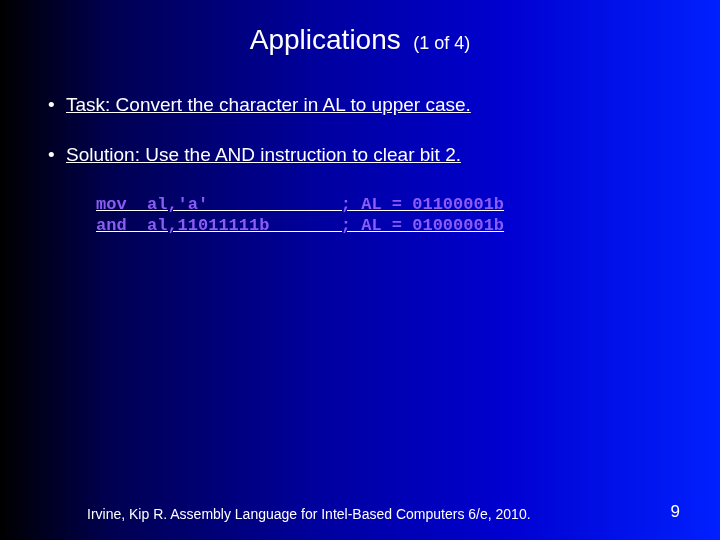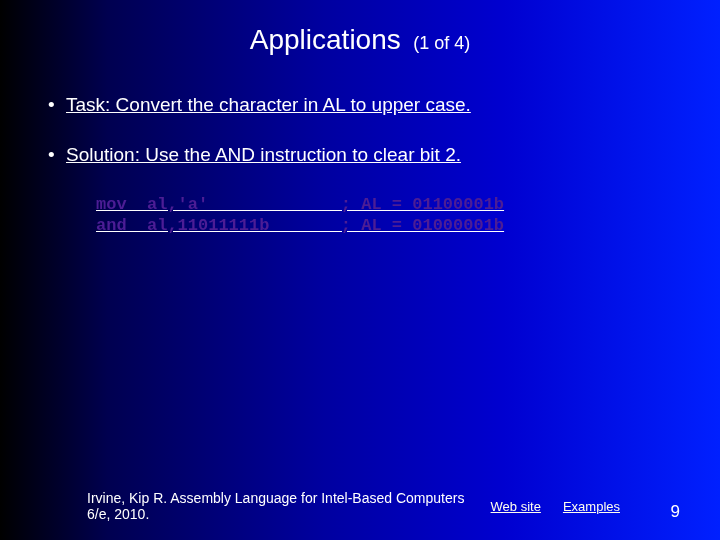--- a/index.html
+++ b/index.html
@@ -40,21 +40,21 @@
   .bullet::before {
     content: "•";
     position: absolute;
     left: 0;
     top: 0;
   }
   .code-block {
     font-family: "Courier New", Courier, monospace;
     font-size: 17px;
     font-weight: bold;
-    color: #4c1d95;
+    color: #8b5cf6;
     white-space: pre;
     padding-left: 48px;
     line-height: 1.25;
   }
   .footer {
     position: absolute;
     bottom: 18px;
     left: 0;
     width: 100%;
     padding: 0 40px;
@@ -96,18 +96,14 @@
 
 <div class="content">
   <div class="bullet">Task: Convert the character in AL to upper case.</div>
   <div class="bullet">Solution: Use the AND instruction to clear bit 2.</div>
   <div class="code-block"><span>mov  al,'a'             ; AL = 01100001b</span>
 <span>and  al,11011111b       ; AL = 01000001b</span></div>
 </div>
 
 <div class="footer">
   <div class="citation">Irvine, Kip R. Assembly Language for Intel-Based Computers 6/e, 2010.</div>
-  <div class="links">
-    <span class="link">Web site</span>
-    <span class="link">Examples</span>
-  </div>
 </div>
 <div class="page-number">9</div>
 
 </body></html>

